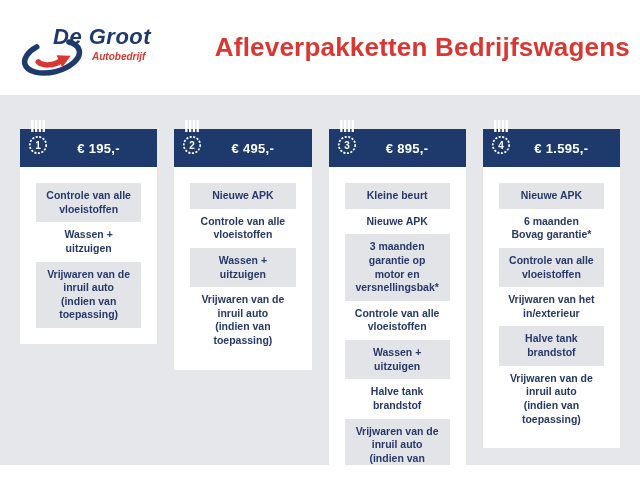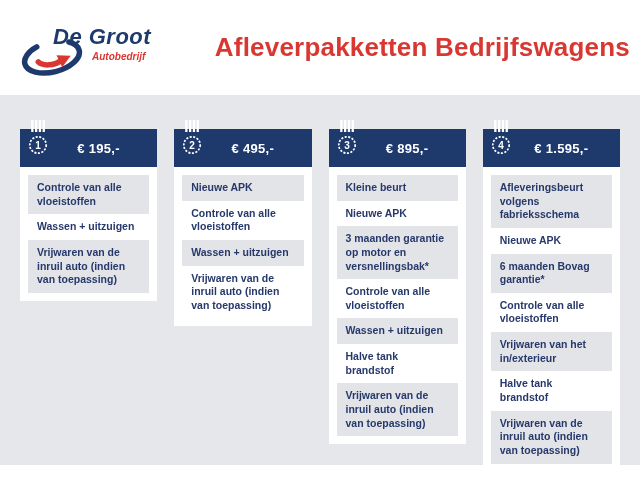--- a/index.html
+++ b/index.html
@@ -34,21 +34,21 @@
   .package-header{
     position:relative;height:38px;background:#1e3a6d;
     display:flex;align-items:center;justify-content:center;
     padding-left:24px;padding-right:4px;box-sizing:border-box;
   }
   .medal{position:absolute;left:6px;top:-9px;width:26px;height:42px;}
   .price{
     color:#ffffff;font-size:13px;font-weight:bold;letter-spacing:.3px;white-space:nowrap;
   }
   .card{background:#ffffff;padding:8px;}
-  .items{list-style:none;margin:0;padding:0;}
+  .items{list-style:none;margin:8px;padding:0;text-align:center;}
   .items li{
     padding:6px 9px;font-size:10.5px;line-height:1.3;font-weight:bold;
     color:#27396b;background:#ffffff;
   }
   .items li:nth-child(odd){background:#e3e4e8;}
   .bottom-strip{flex:1;background:#ffffff;}
 </style>
 </head>
 <body>
 
@@ -146,21 +146,20 @@
         <rect x="9.0" y="0" width="2.3" height="12" fill="#ffffff"></rect>
         <rect x="12.8" y="0" width="2.3" height="12" fill="#ffffff"></rect>
         <rect x="16.6" y="0" width="2.3" height="12" fill="#ffffff"></rect>
         <circle cx="12" cy="25" r="8.2" fill="none" stroke="#ffffff" stroke-width="1.7" stroke-dasharray="2.1 1.5"></circle>
         <text class="rank-num" x="12" y="28.6" text-anchor="middle" font-size="10" font-weight="bold" fill="#ffffff" font-family="Liberation Sans, sans-serif">4</text>
       </svg>
       <span class="price">€ 1.595,-</span>
     </div>
     <div class="card">
       <ul class="items">
-              <li>Afleveringsbeurt volgens fabrieksschema</li>
               <li>Nieuwe APK</li>
               <li>6 maanden Bovag garantie*</li>
               <li>Controle van alle vloeistoffen</li>
               <li>Vrijwaren van het in/exterieur</li>
               <li>Halve tank brandstof</li>
               <li>Vrijwaren van de inruil auto (indien van toepassing)</li>
             </ul>
     </div>
   </section>
 </div>

